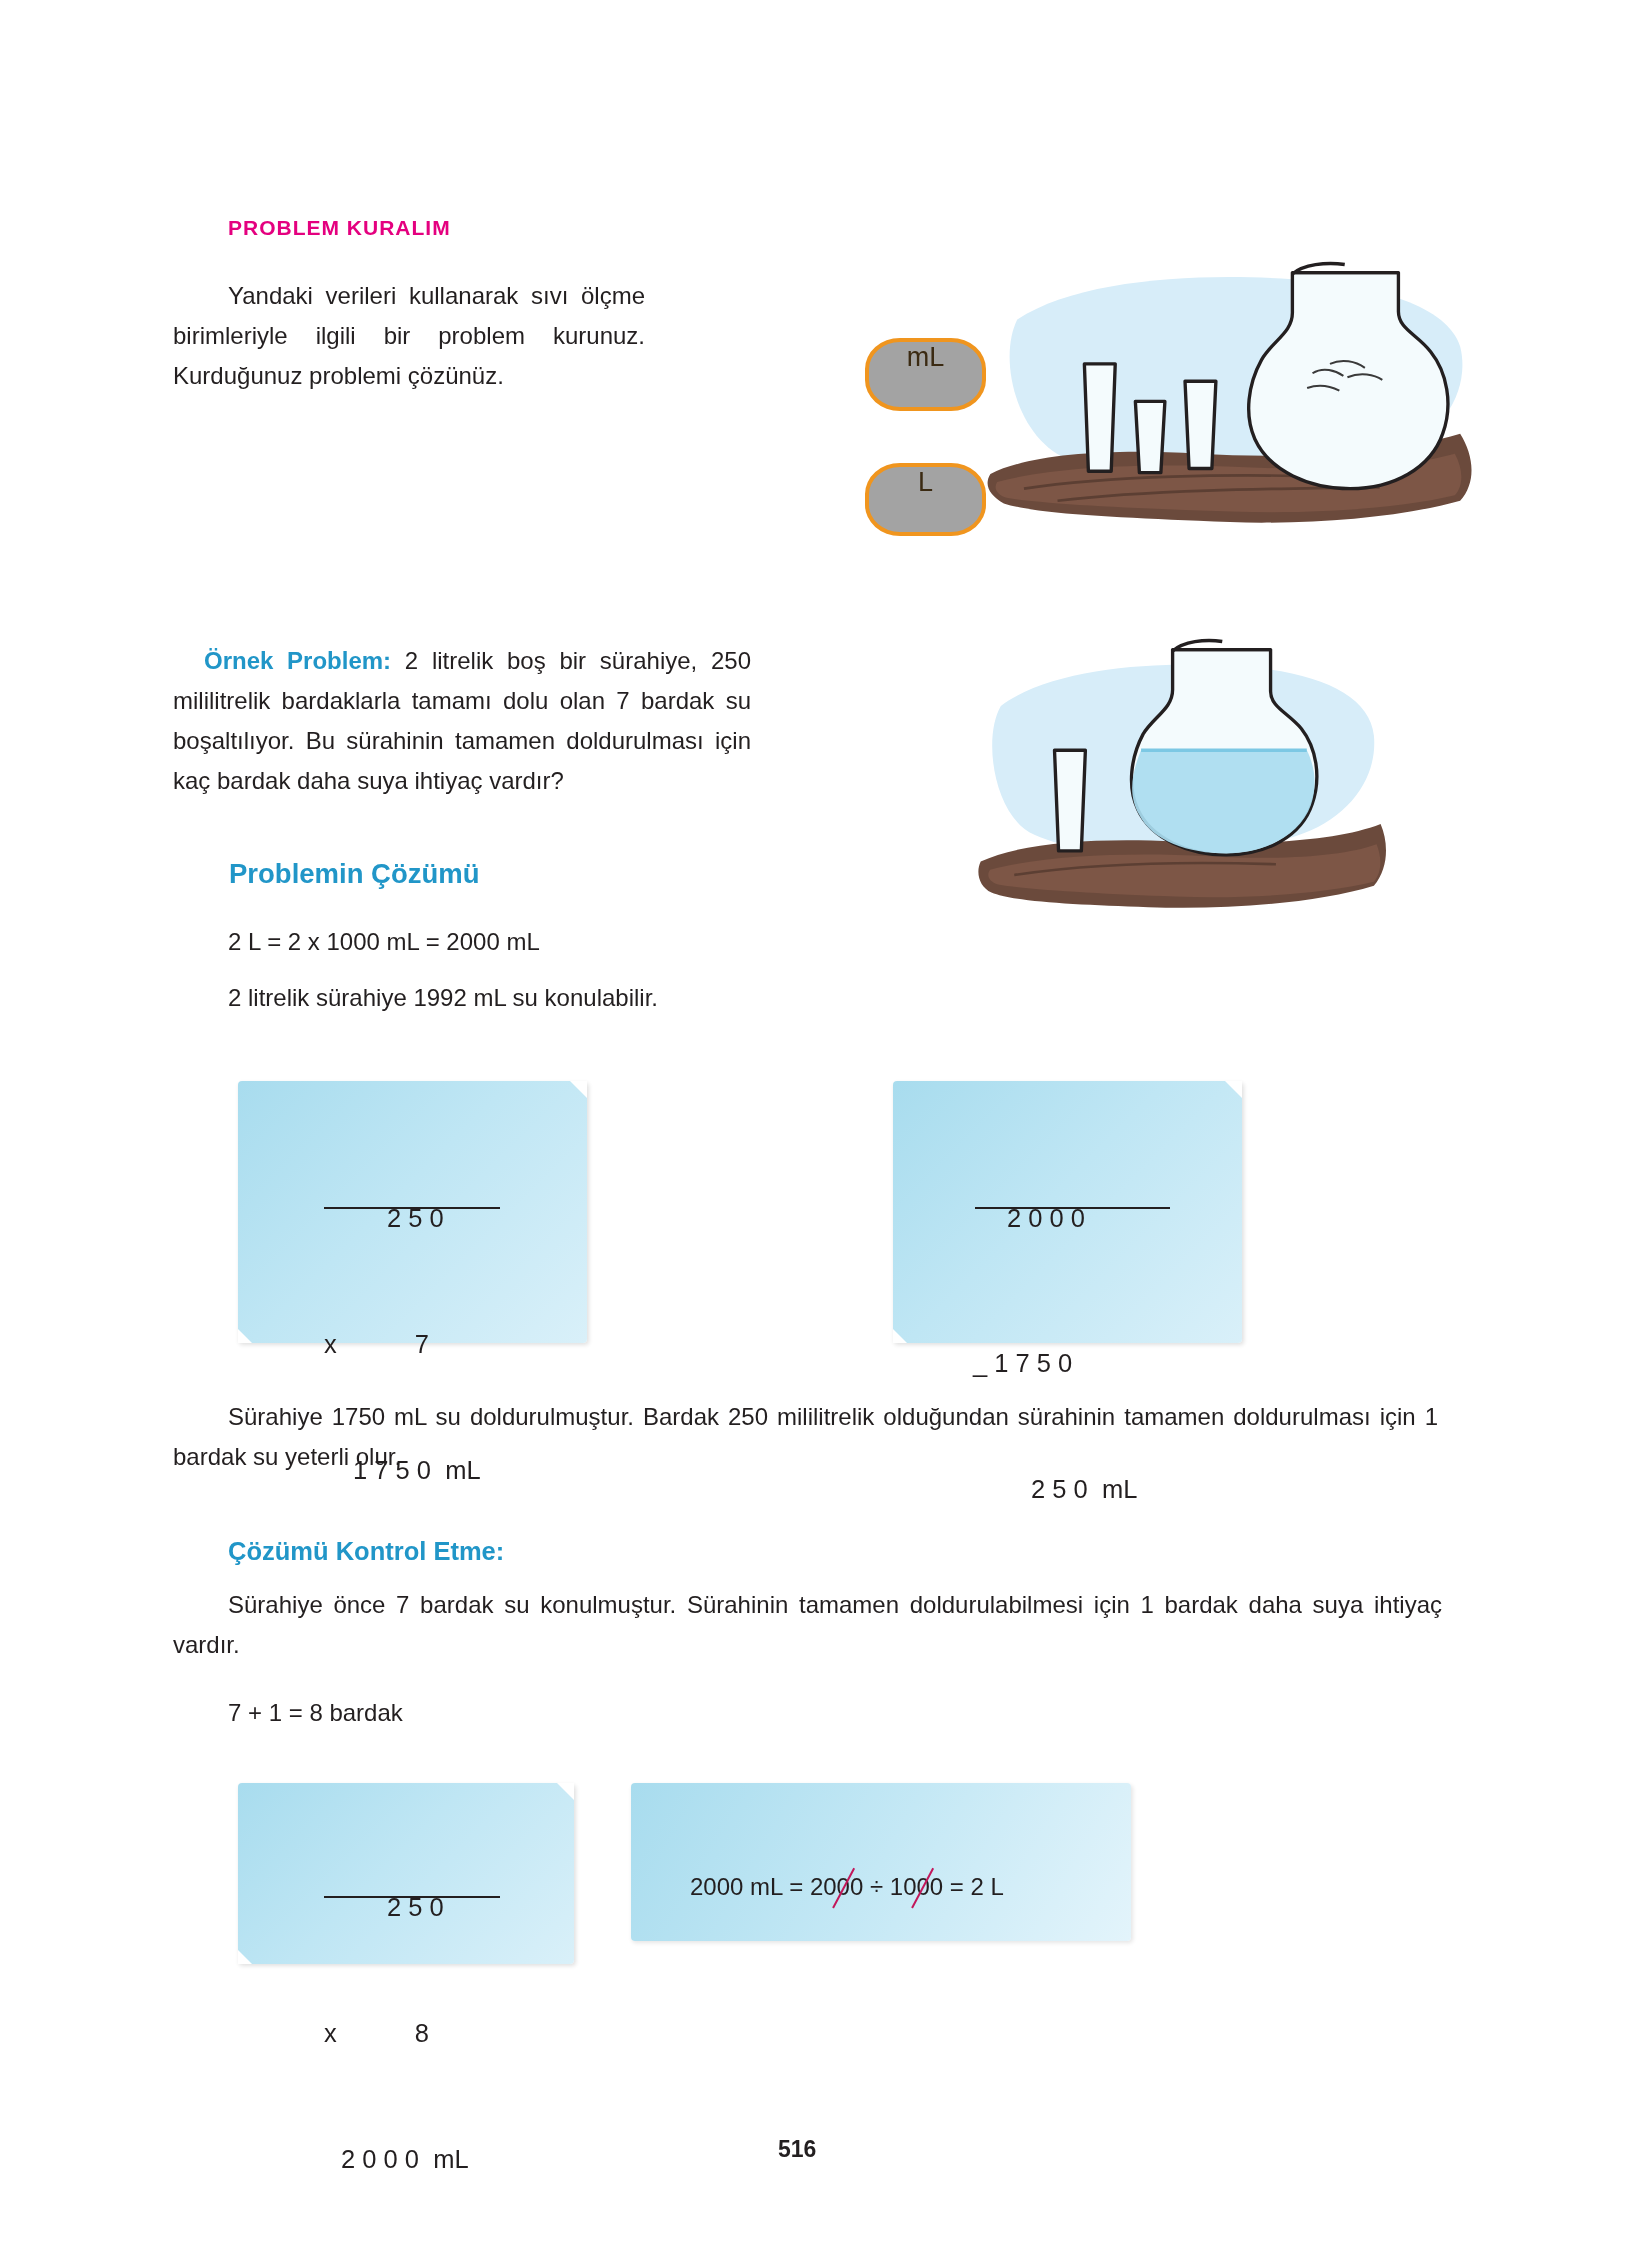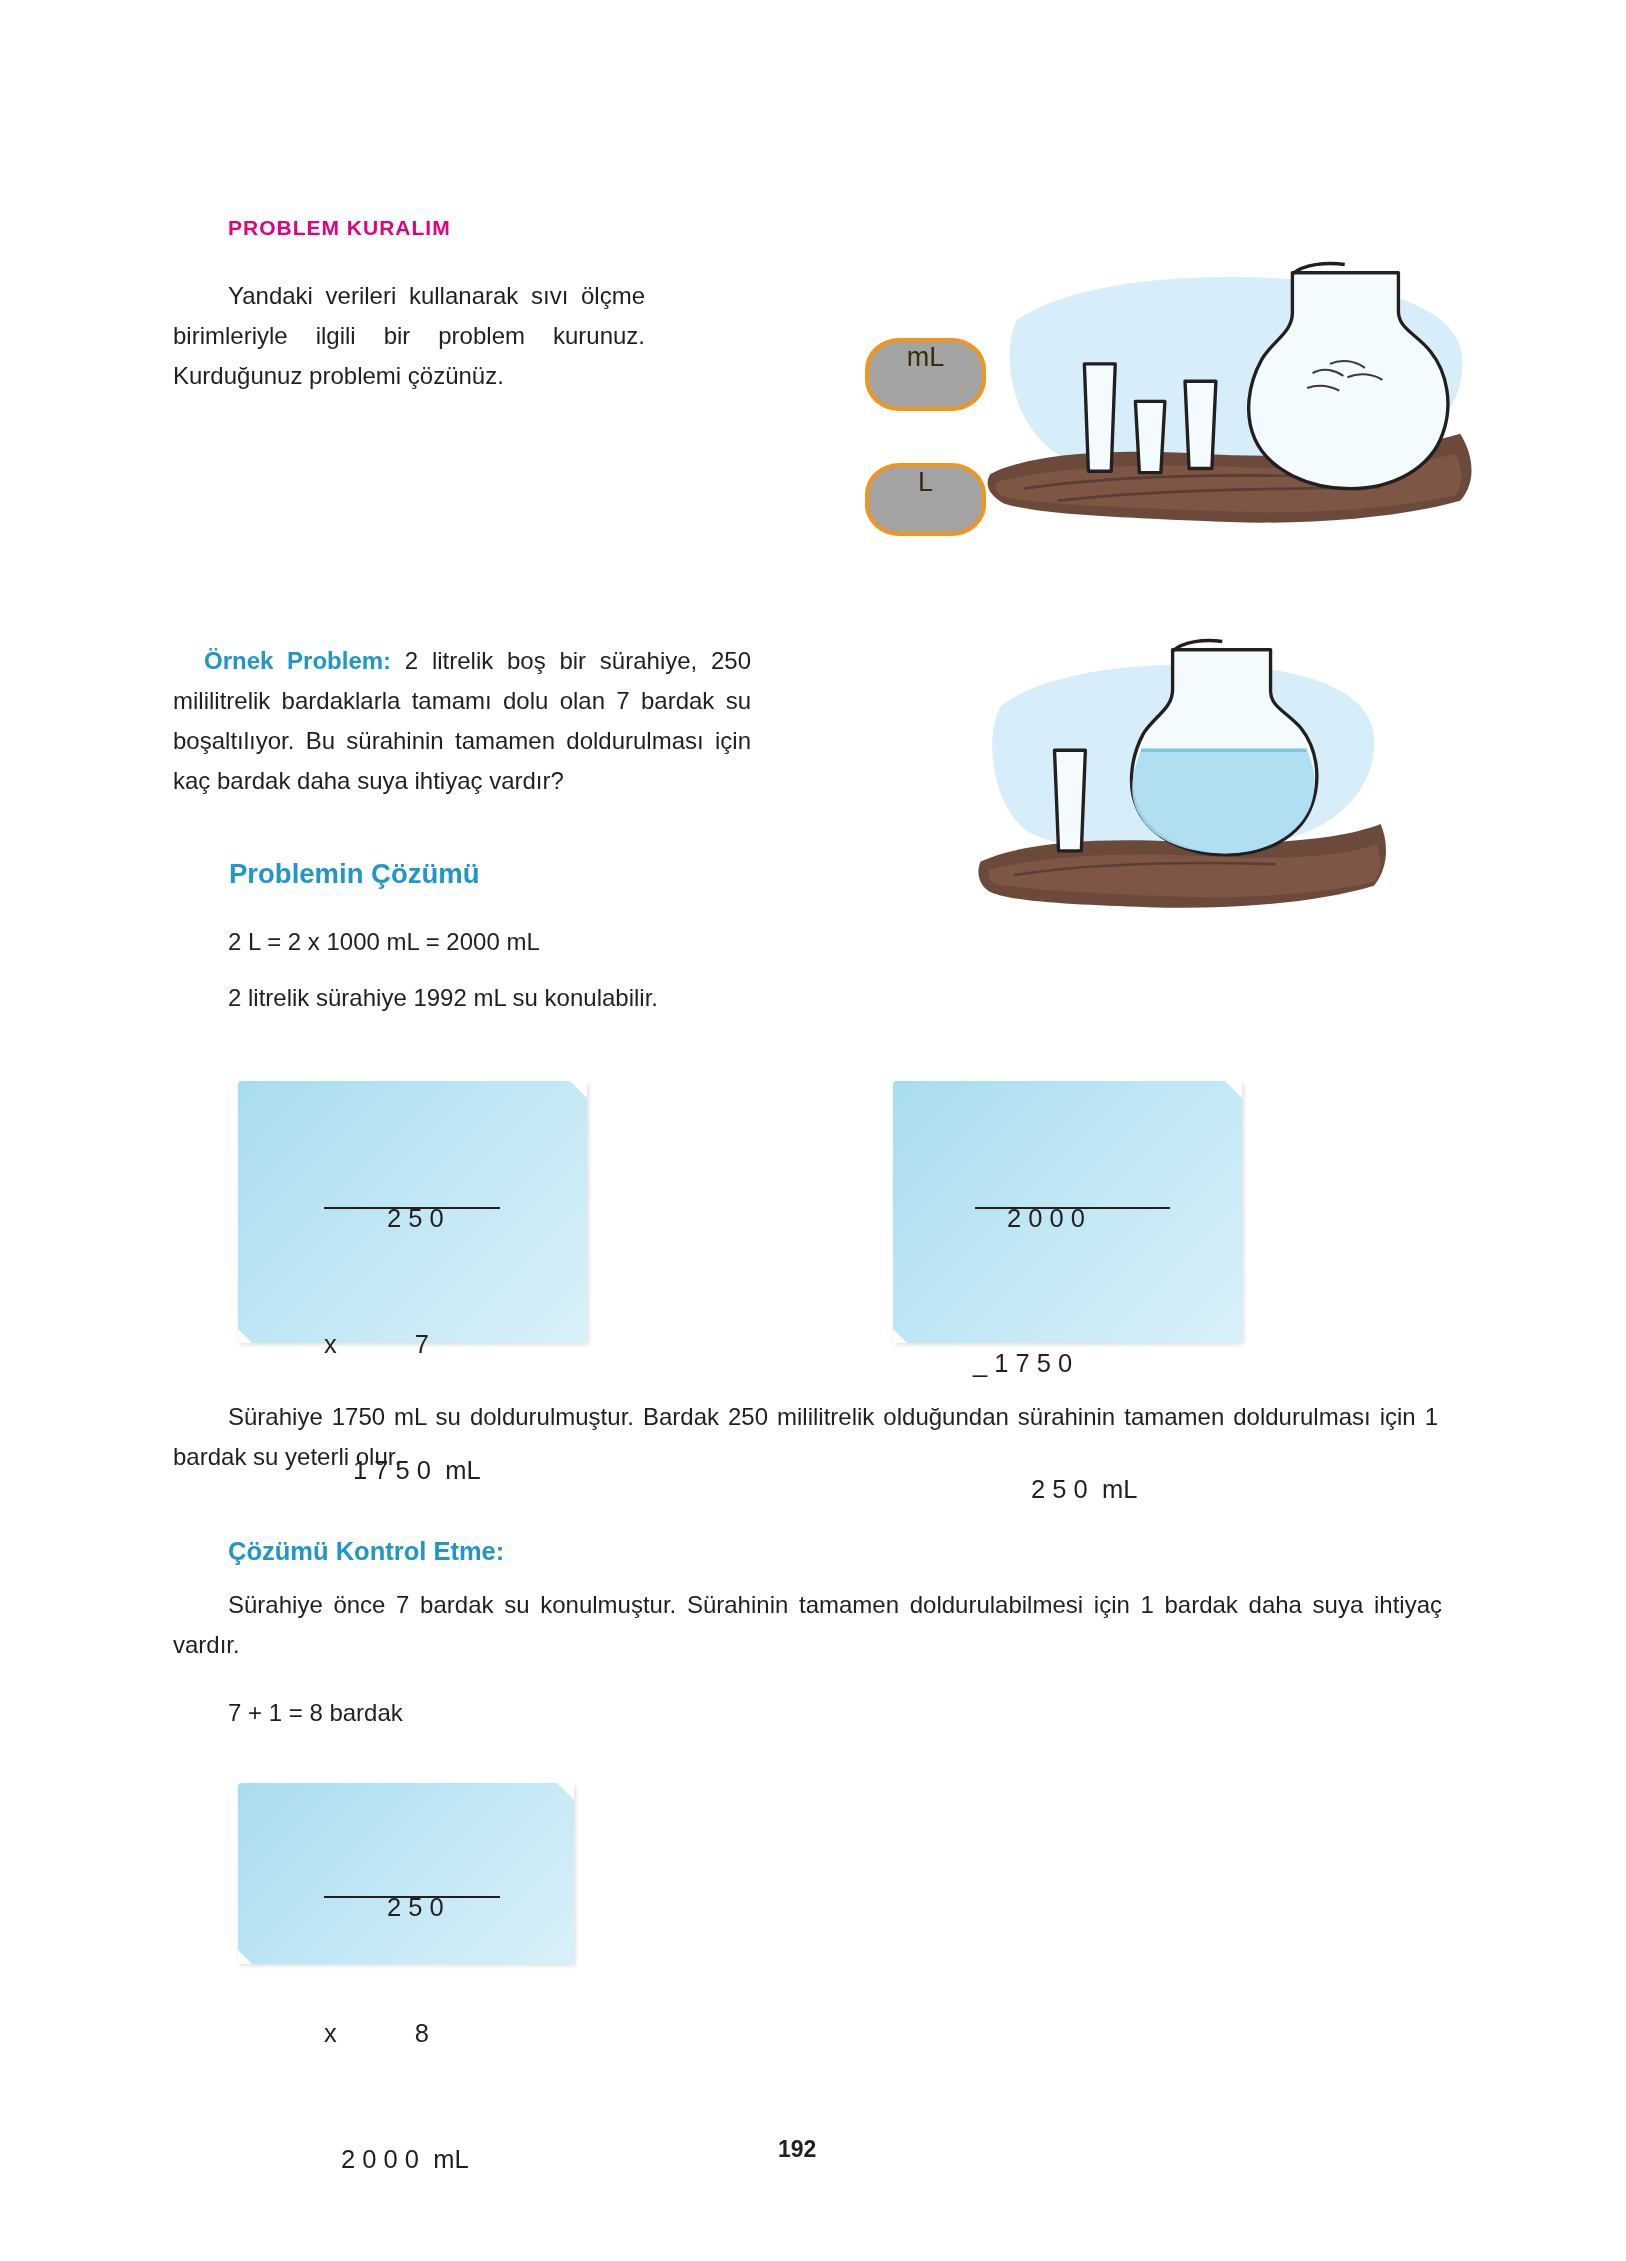--- a/index.html
+++ b/index.html
@@ -268,18 +268,23 @@
     <div class="fold"></div>
     <div class="fold2"></div>
     <div class="calc-inner" style="left:48px; top:19px;">
       <span class="calc-row" style="padding-left:101px;">2 5 0</span>
       <span class="calc-row" style="padding-left:38px;">x           8</span>
       <span class="calc-row" style="padding-left:55px;">2 0 0 0  mL</span>
     </div>
     <div class="rule" style="left:86px; top:113px; width:176px;"></div>
   </div>
 
-
-
-  <div class="page-number" style="left:778px; top:2136px;">192</div>
+  <div class="note-card" style="left:631px; top:1783px; width:500px; height:158px;">
+    <div class="note-text" style="left:19px; top:62px;">
+      <span>2000 mL = 2</span><span class="strike">000</span><span> ÷ 1</span><span class="strike">000</span><span> = 2 L</span>
+    </div>
+  </div>
+
+
+  <div class="page-number" style="left:778px; top:2136px;">516</div>
 
 </div>
 
 
 </body></html>

